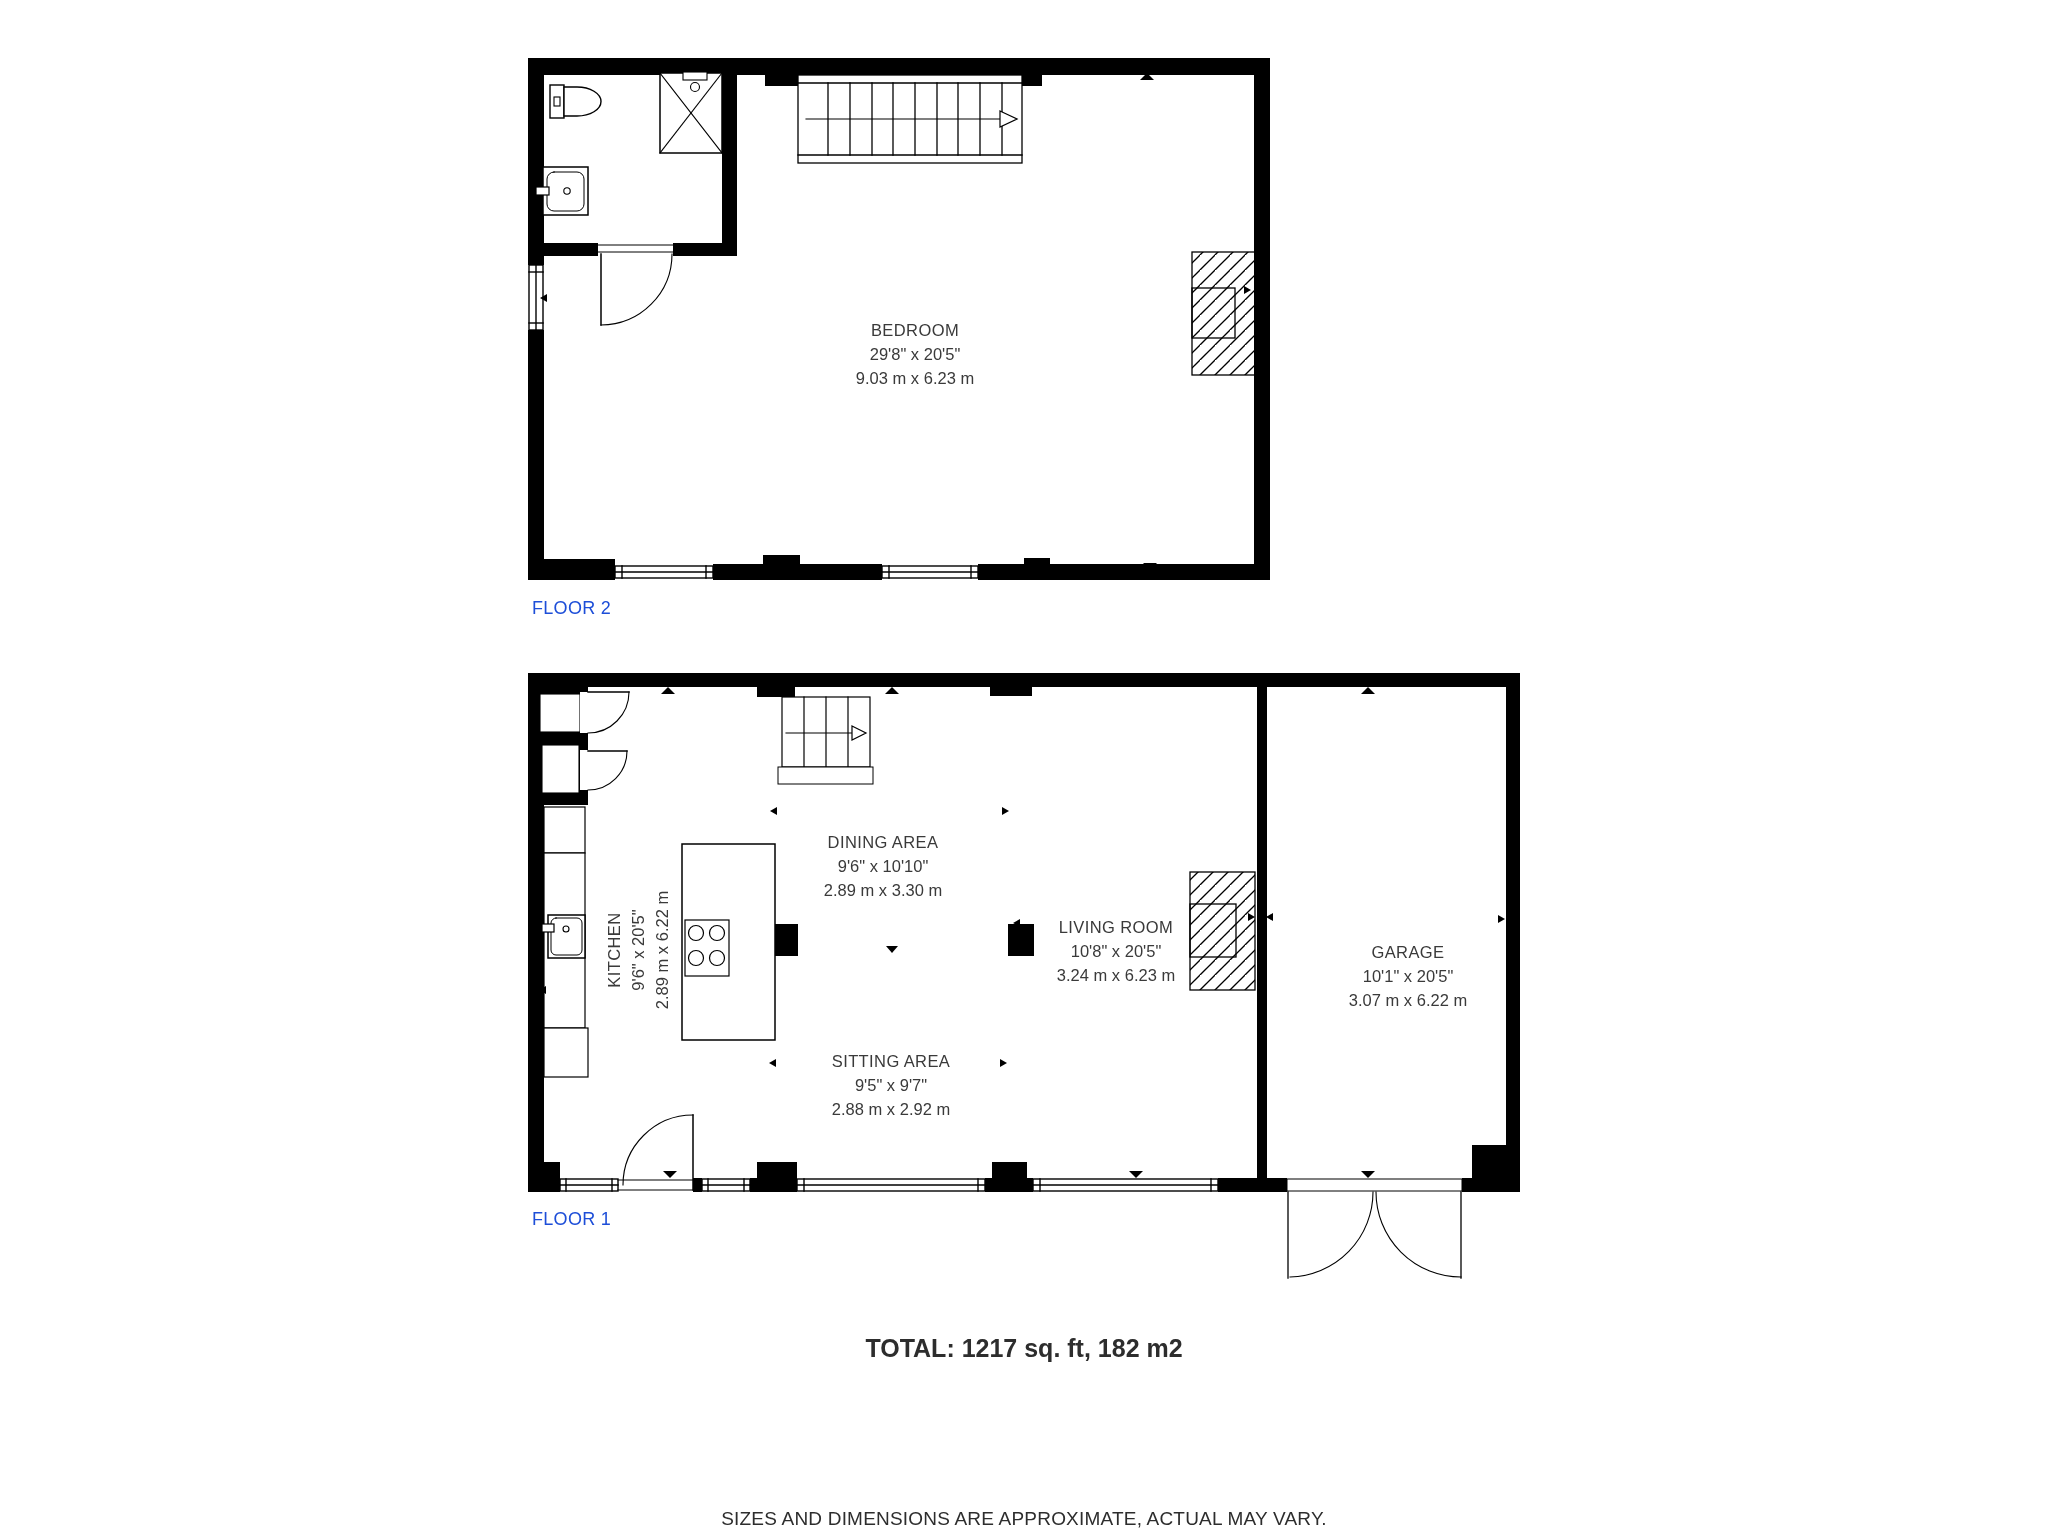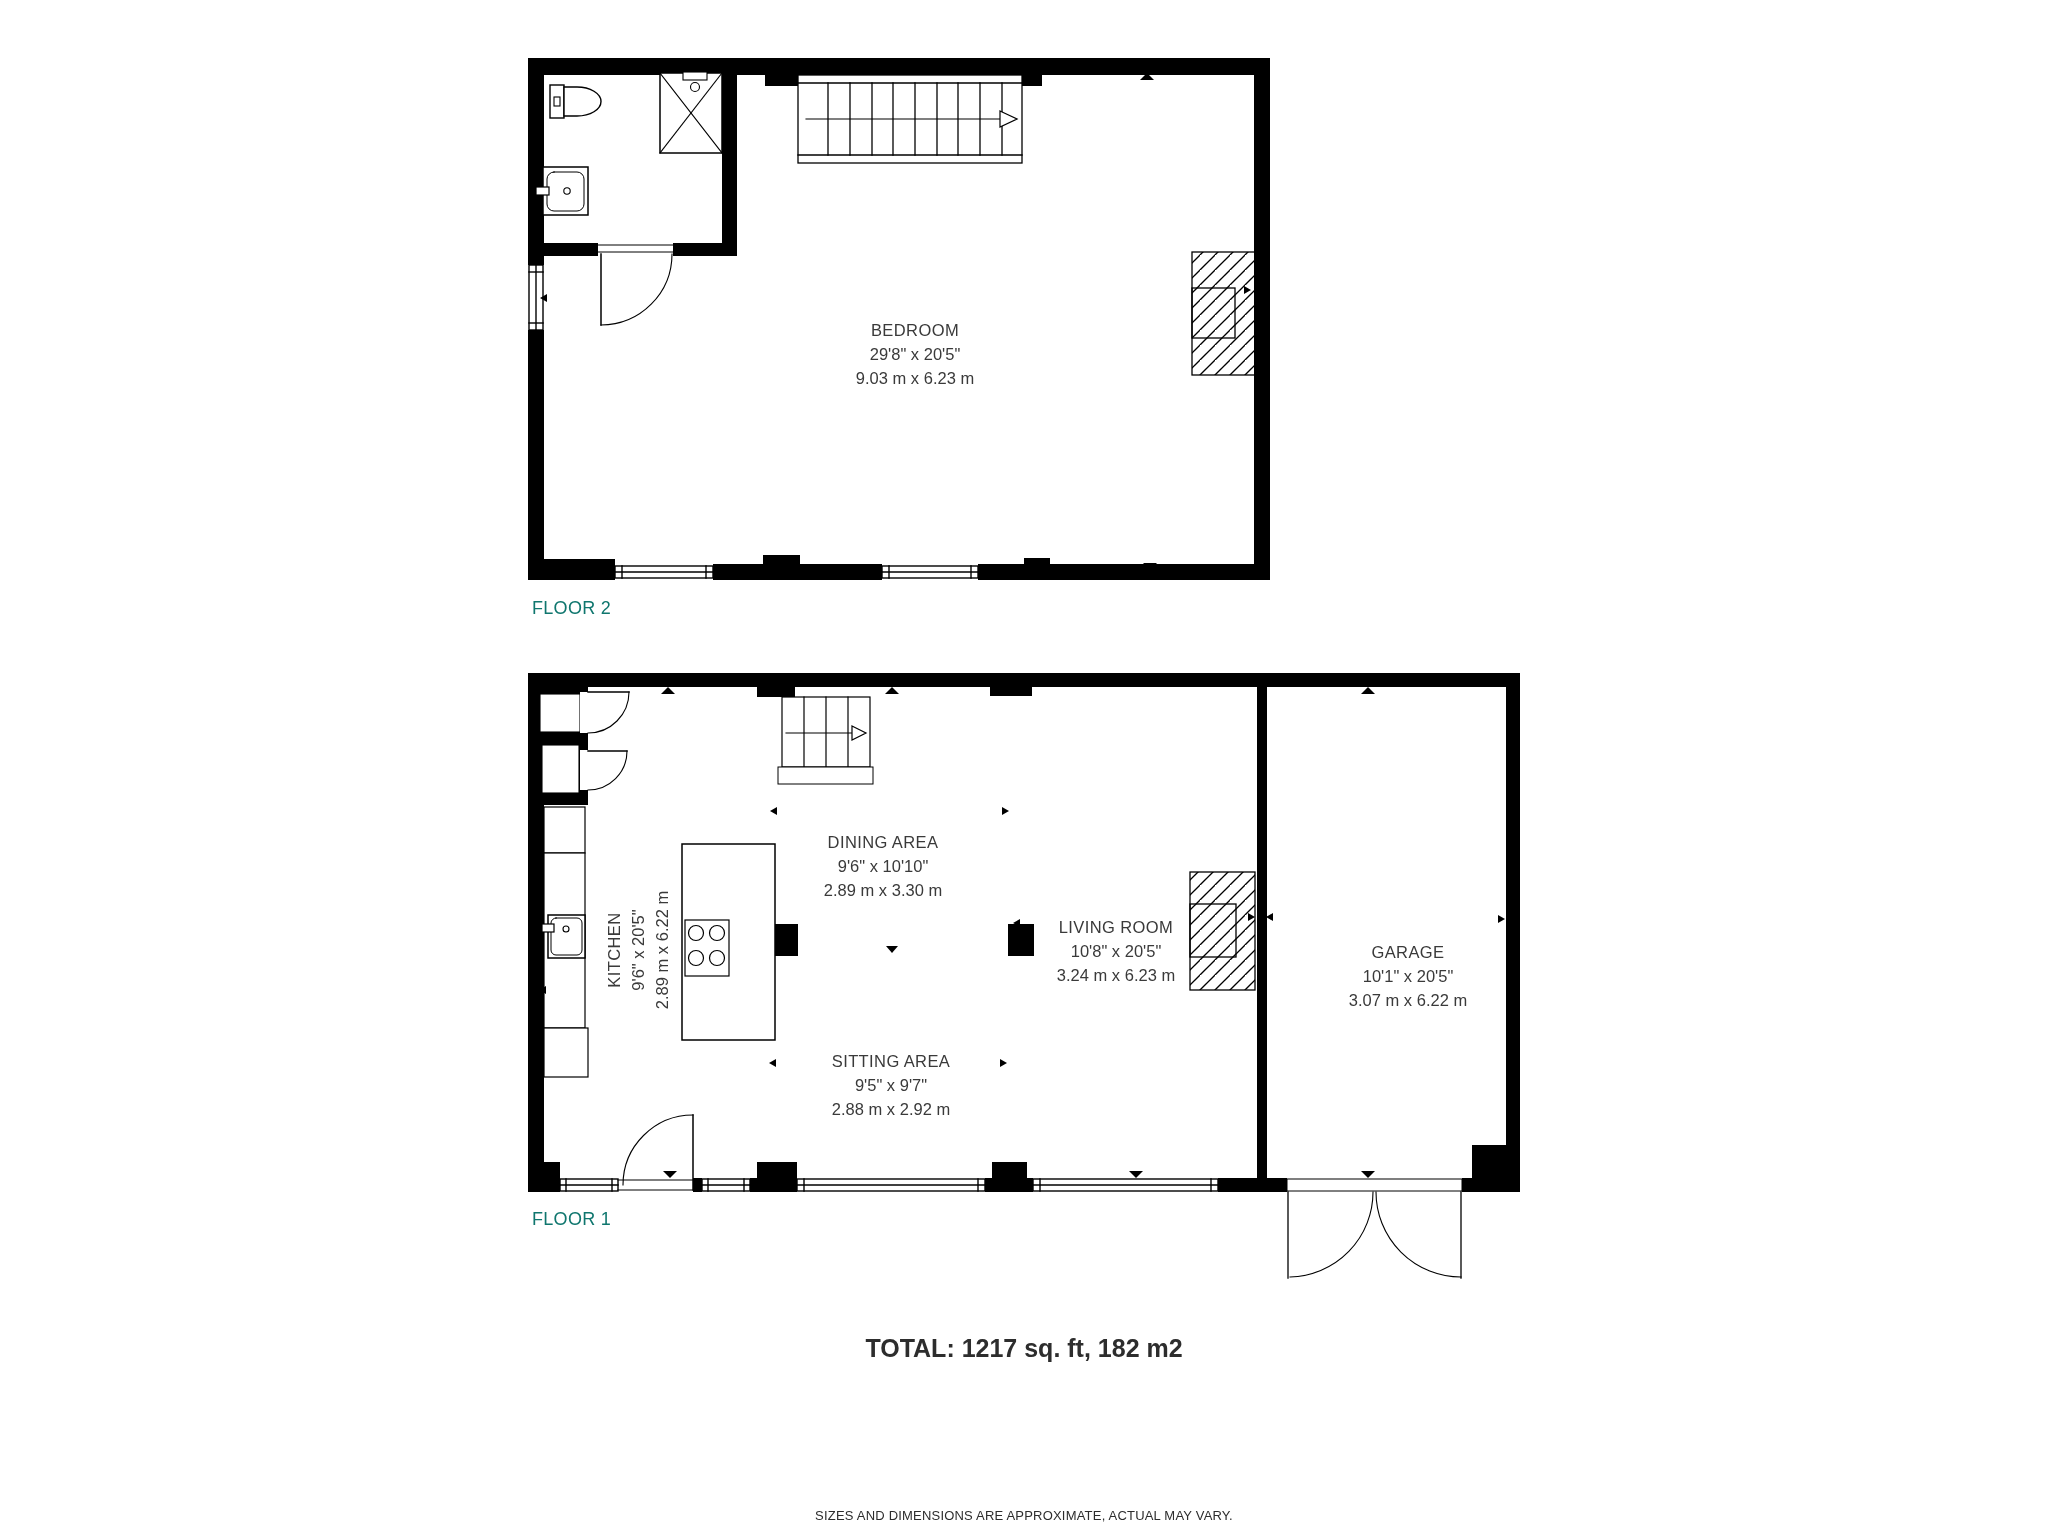--- a/index.html
+++ b/index.html
@@ -1,26 +1,26 @@
 <!DOCTYPE html>
 <html><head>
 <meta charset="utf-8">
 <style>
   html,body{margin:0;padding:0;background:#fff;}
   #stage{position:relative;width:2000px;height:1536px;background:#ffffff;overflow:hidden;
          font-family:"Liberation Sans","DejaVu Sans",sans-serif;}
   #plan-svg{position:absolute;left:0;top:0;}
   .room-label{position:absolute;width:340px;text-align:center;color:#3a3a3a;line-height:24px;font-size:16.5px;}
   .room-label .room-name{letter-spacing:.4px;}
-  .floor-caption{position:absolute;color:#0f766e;font-size:18px;letter-spacing:.3px;}
+  .floor-caption{position:absolute;color:#1d4ed8;font-size:18px;letter-spacing:.3px;}
   .rotated{transform:rotate(-90deg);transform-origin:center center;}
   .summary{position:absolute;left:0;width:2048px;text-align:center;color:#2d2d2d;}
   .summary.total{font-weight:bold;font-size:25px;}
   .summary.lines{font-size:24px;}
-  .summary.disclaimer{font-size:13px;letter-spacing:.2px;}
+  .summary.disclaimer{font-size:19px;letter-spacing:.2px;}
 </style>
 </head>
 <body>
 
 <div id="stage">
 
 <svg id="plan-svg" width="2048" height="1536" viewBox="0 0 2048 1536">
   <defs>
     <pattern id="hatch" width="15" height="15" patternUnits="userSpaceOnUse">
       <path d="M-4,19 L19,-4" stroke="#000" stroke-width="1.3"></path>

